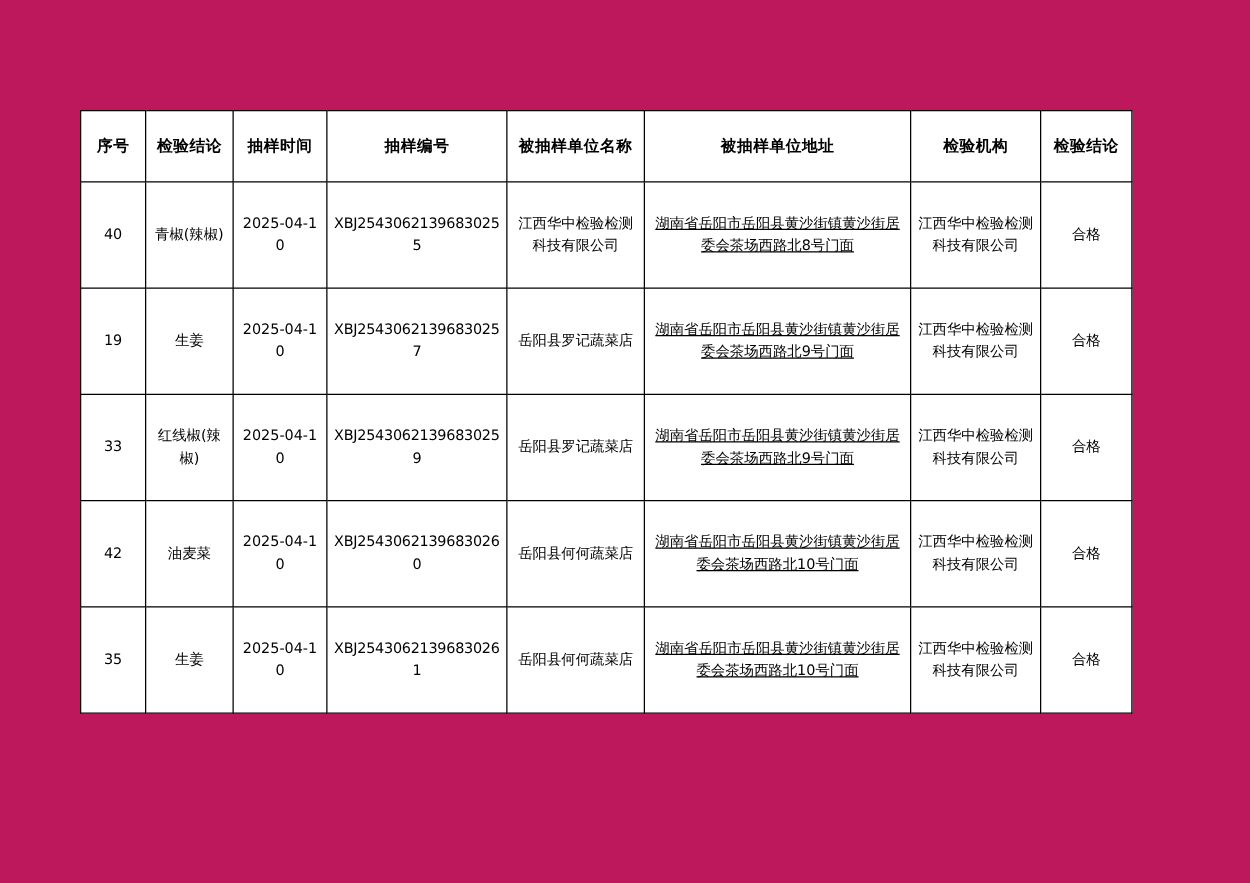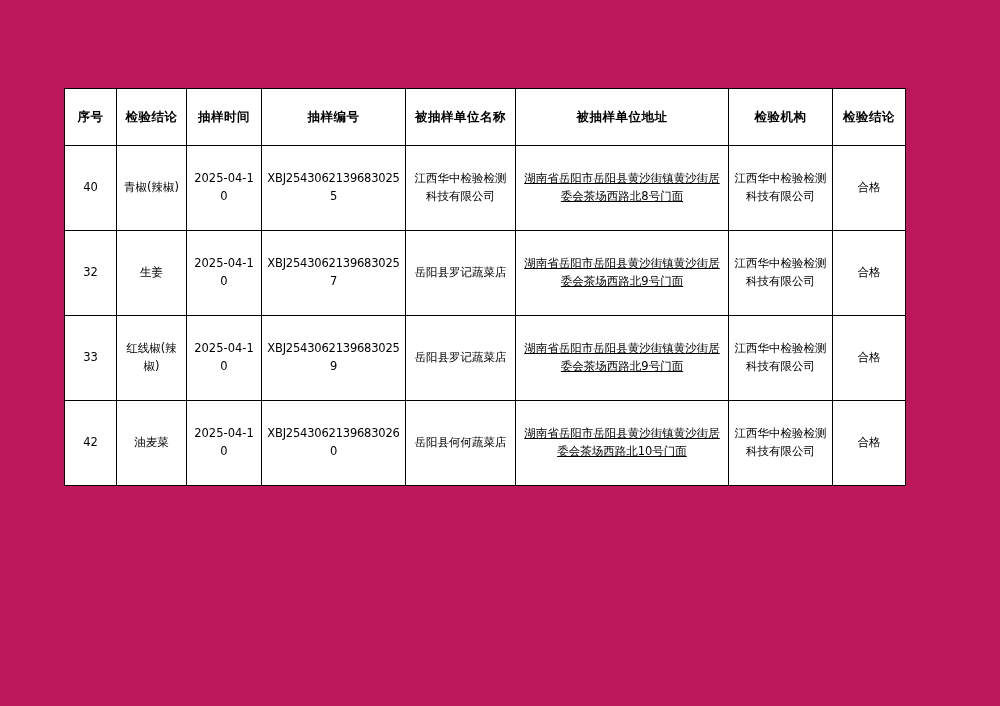--- a/index.html
+++ b/index.html
@@ -120,21 +120,21 @@
           <td class="num">40</td>
           <td class="name">青椒(辣椒)</td>
           <td class="time">2025-04-10</td>
           <td class="code">XBJ25430621396830255</td>
           <td class="unit">江西华中检验检测科技有限公司</td>
           <td class="addr">湖南省岳阳市岳阳县黄沙街镇黄沙街居委会茶场西路北8号门面</td>
           <td class="org">江西华中检验检测科技有限公司</td>
           <td class="result">合格</td>
         </tr>
         <tr>
-          <td class="num">32</td>
+          <td class="num">19</td>
           <td class="name">生姜</td>
           <td class="time">2025-04-10</td>
           <td class="code">XBJ25430621396830257</td>
           <td class="unit">岳阳县罗记蔬菜店</td>
           <td class="addr">湖南省岳阳市岳阳县黄沙街镇黄沙街居委会茶场西路北9号门面</td>
           <td class="org">江西华中检验检测科技有限公司</td>
           <td class="result">合格</td>
         </tr>
         <tr>
           <td class="num">33</td>
@@ -149,16 +149,26 @@
         <tr>
           <td class="num">42</td>
           <td class="name">油麦菜</td>
           <td class="time">2025-04-10</td>
           <td class="code">XBJ25430621396830260</td>
           <td class="unit">岳阳县何何蔬菜店</td>
           <td class="addr">湖南省岳阳市岳阳县黄沙街镇黄沙街居委会茶场西路北10号门面</td>
           <td class="org">江西华中检验检测科技有限公司</td>
           <td class="result">合格</td>
         </tr>
+        <tr>
+          <td class="num">35</td>
+          <td class="name">生姜</td>
+          <td class="time">2025-04-10</td>
+          <td class="code">XBJ25430621396830261</td>
+          <td class="unit">岳阳县何何蔬菜店</td>
+          <td class="addr">湖南省岳阳市岳阳县黄沙街镇黄沙街居委会茶场西路北10号门面</td>
+          <td class="org">江西华中检验检测科技有限公司</td>
+          <td class="result">合格</td>
+        </tr>
       </tbody>
     </table>
   </div>
 </div>
 
 </body></html>

